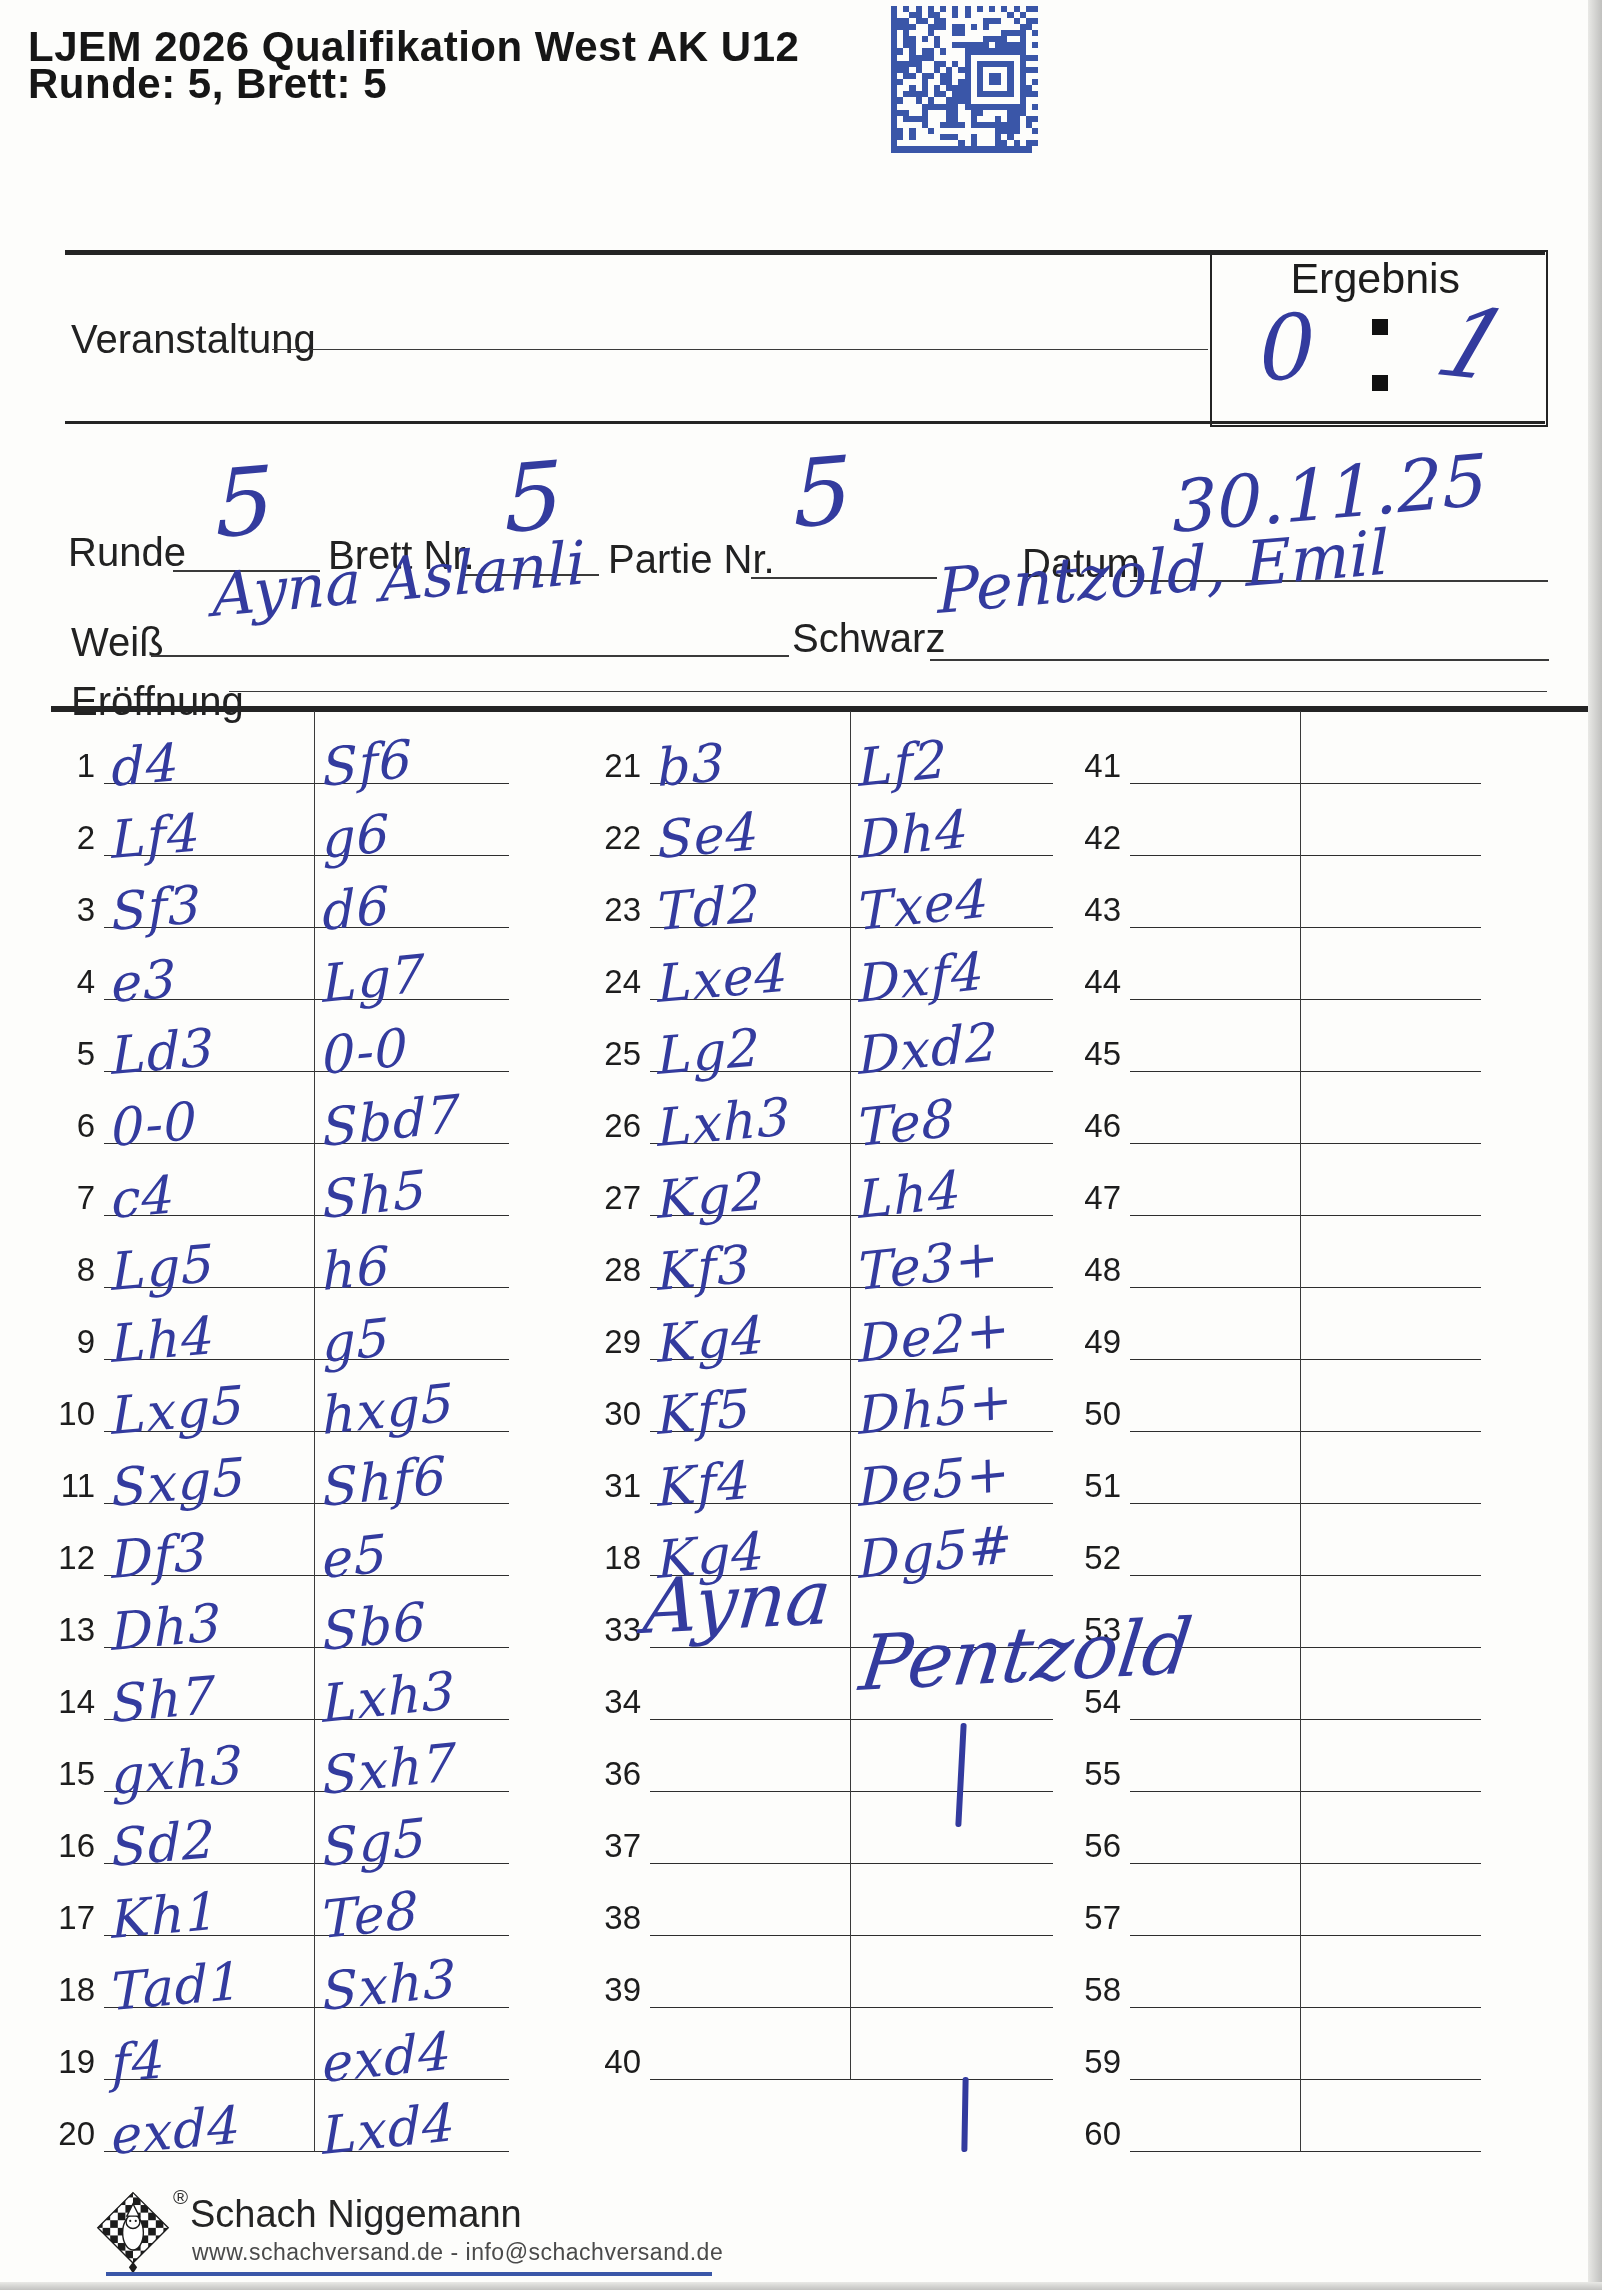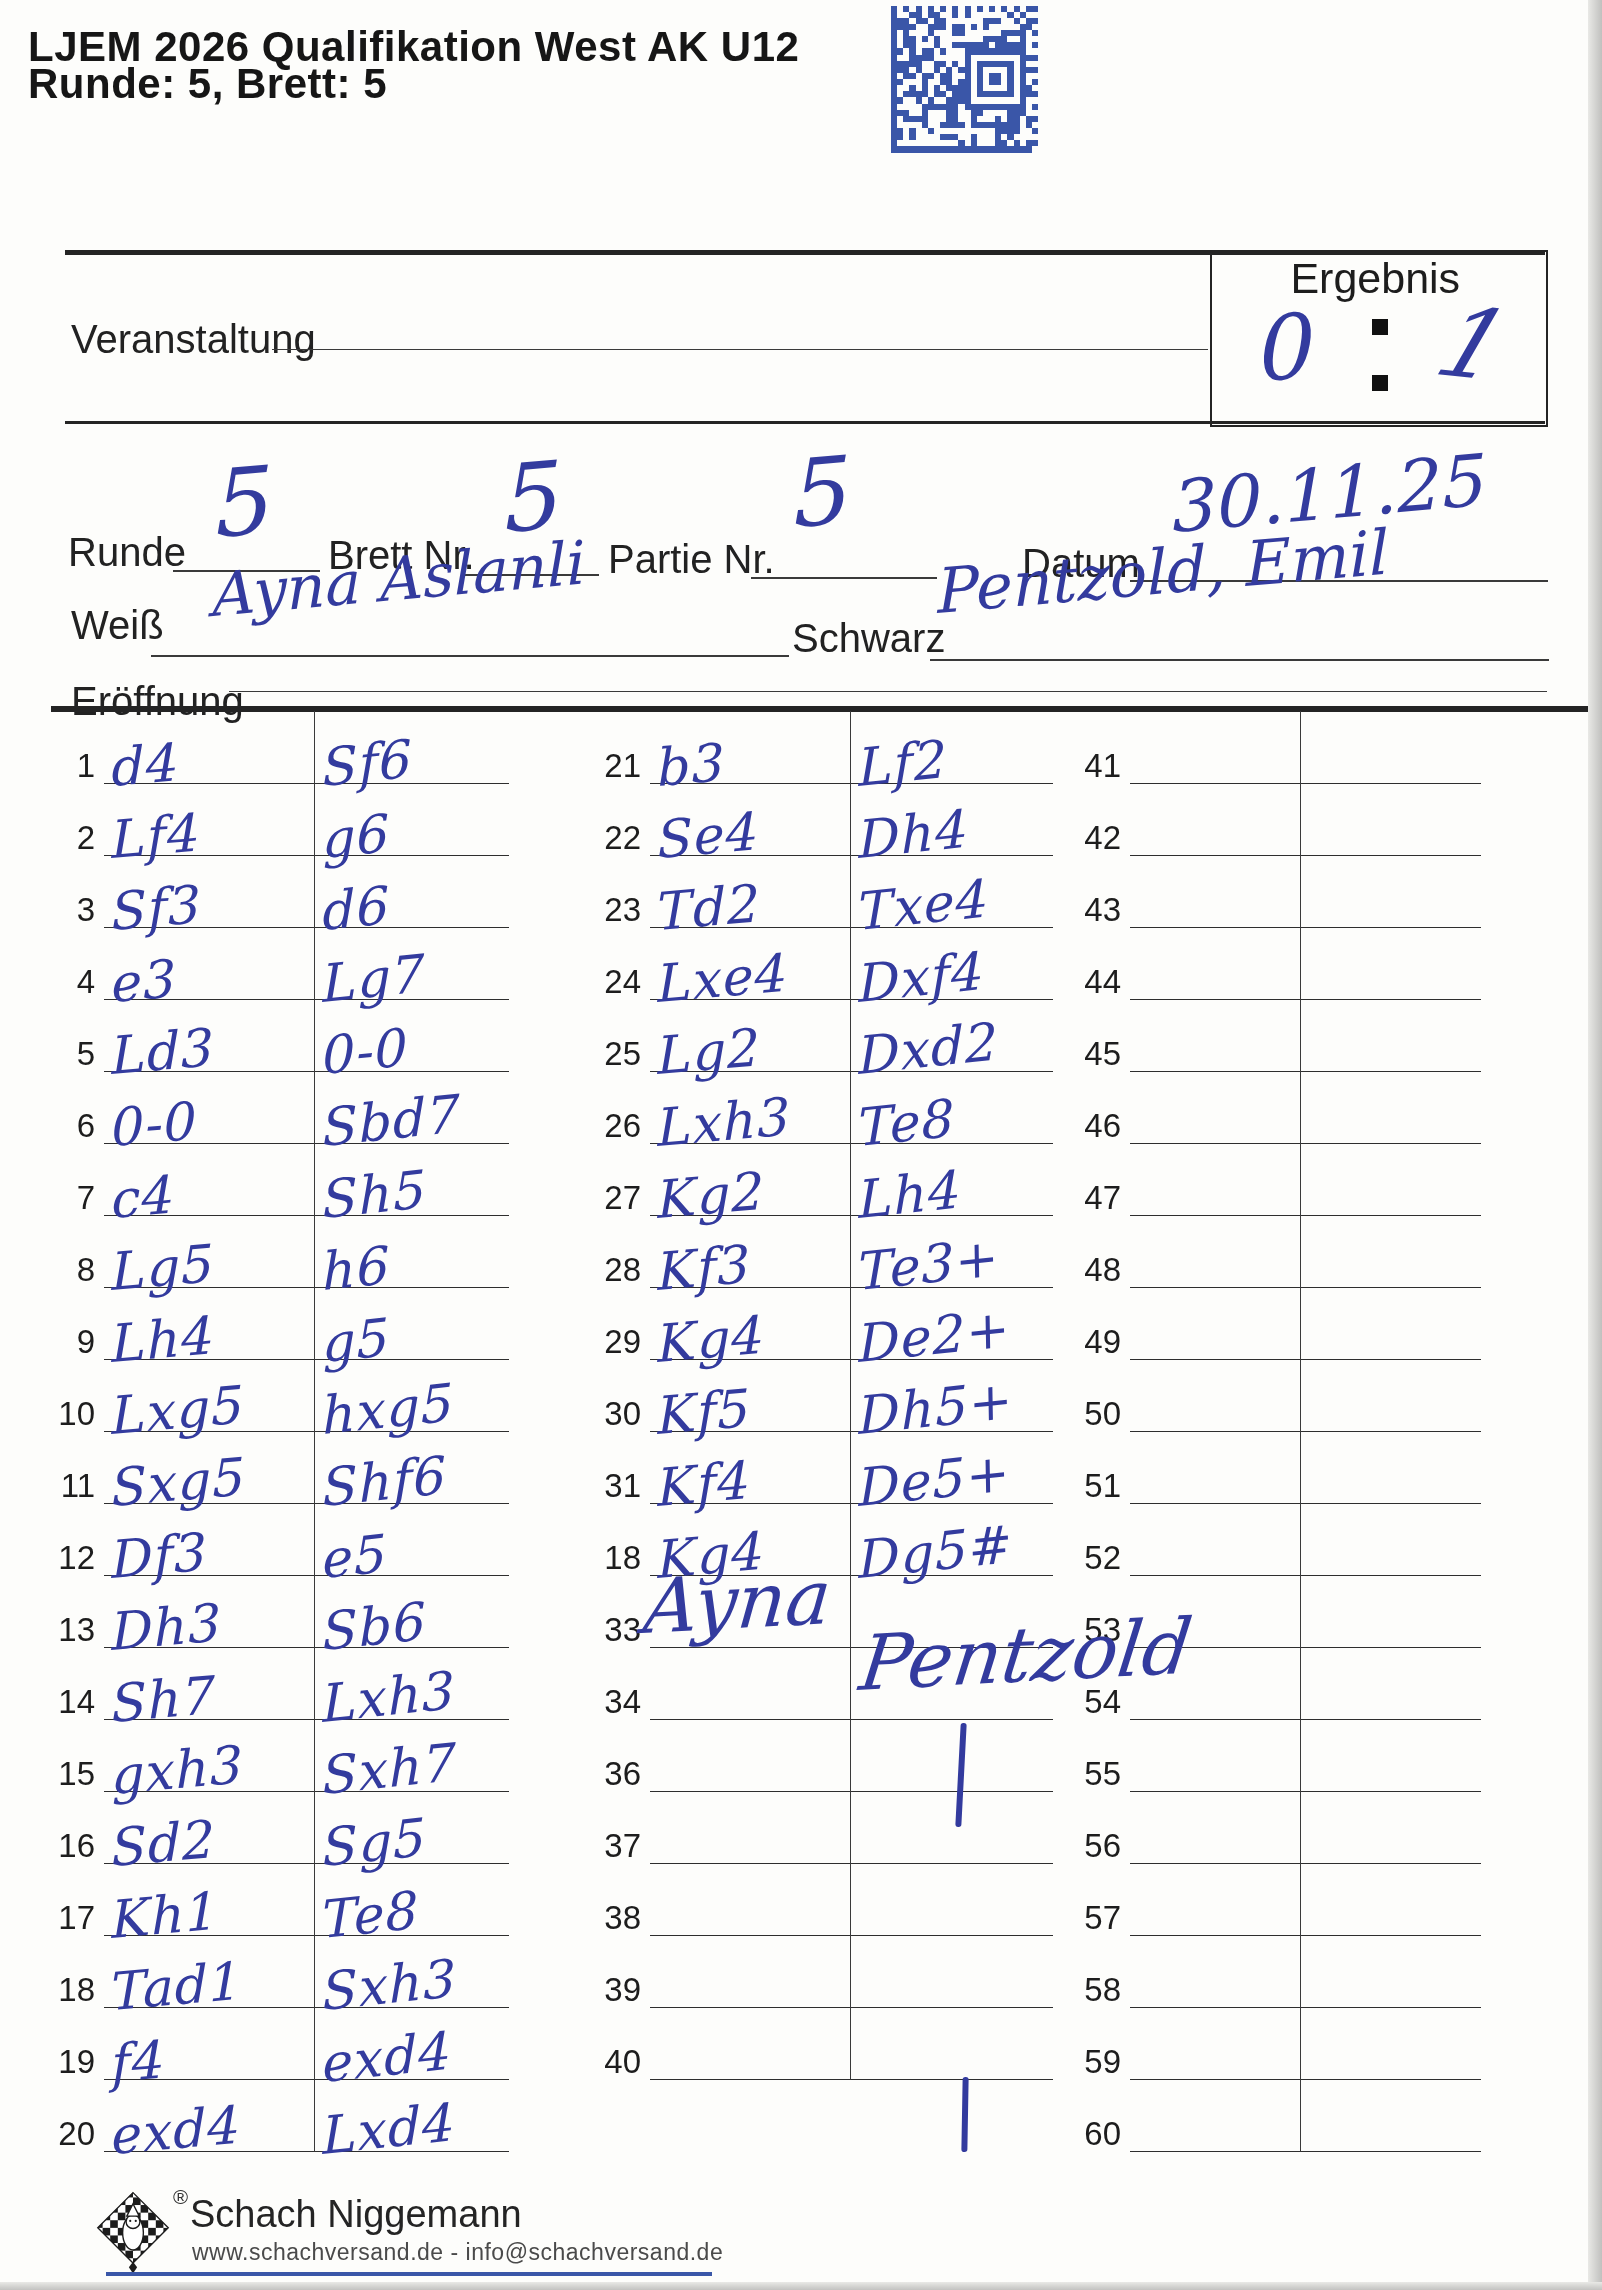--- a/index.html
+++ b/index.html
@@ -668,21 +668,21 @@
   <span class="hw" style="left:505px;top:454px;font-size:93px;">5</span>
 
   <div class="plabel" style="left:608px;top:537px;">Partie Nr.</div>
   <div class="uline" style="left:751px;top:538px;width:186px;height:39px;"></div>
   <span class="hw" style="left:794px;top:449px;font-size:93px;">5</span>
 
   <div class="plabel" style="left:1022px;top:541px;">Datum</div>
   <div class="uline" style="left:1130px;top:541px;width:418px;height:39px;"></div>
   <span class="hw" style="left:1173px;top:472px;font-size:71px;">30.11.25</span>
 
-  <div class="plabel" style="left:71px;top:603px;">Weiß</div>
+  <div class="plabel" style="left:71px;top:620px;">Weiß</div>
   <div class="uline" style="left:151px;top:613px;width:638px;height:42px;"></div>
   <span class="hw" style="left:213px;top:565px;font-size:60px;">Ayna Aslanli</span>
 
   <div class="plabel" style="left:792px;top:616px;">Schwarz</div>
   <div class="uline" style="left:930px;top:617px;width:619px;height:42px;"></div>
   <span class="hw" style="left:938px;top:561px;font-size:62px;">Pentzold, Emil</span>
 
   <div class="plabel" style="left:71px;top:656px;margin-top:23px;">Eröffnung</div>
   <div class="uline" style="left:229px;top:658px;width:1318px;height:33px;border-bottom-width:1.9px;"></div>
 

